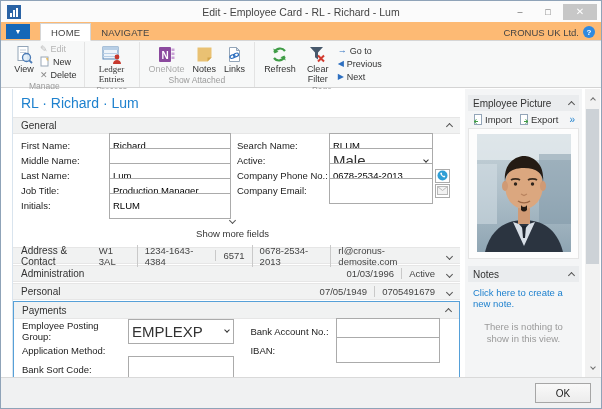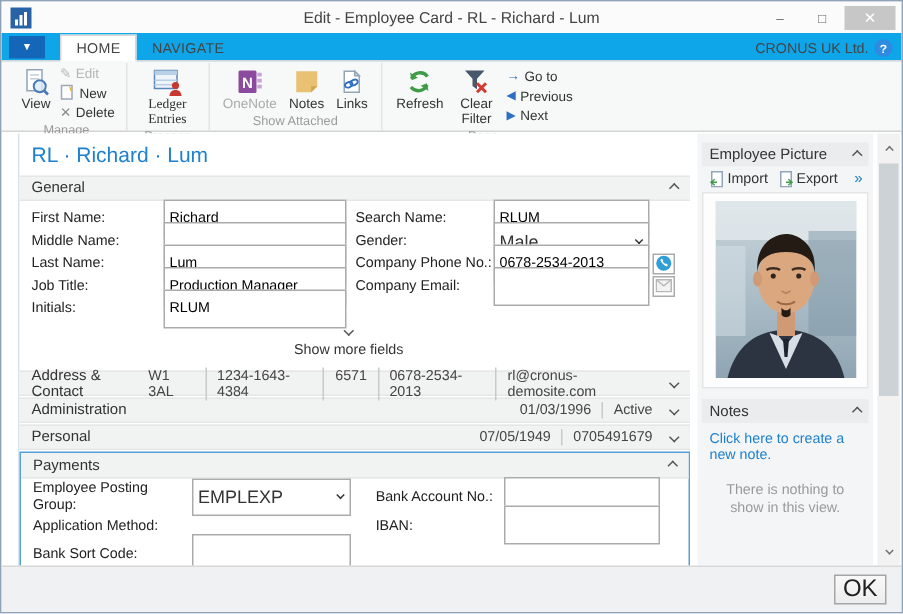--- a/index.html
+++ b/index.html
@@ -9,21 +9,21 @@
   
   .titlebar { position:relative; height:21px; background:#fbfbfb; display:flex; align-items:center; padding:0 4px; }
   .app-icon { width:14px; height:14px; background:#2a63a5; display:flex; align-items:flex-end; justify-content:center; gap:1px; padding:2px; margin-left:2px; }
   .app-icon i { display:block; width:2px; background:#fff; }
   .win-title { position:absolute; left:0; right:0; text-align:center; font-size:10.5px; color:#444; pointer-events:none; }
   .win-controls { margin-left:auto; display:flex; align-items:center; gap:2px; z-index:2; }
   .wc { width:26px; height:16px; display:flex; align-items:center; justify-content:center; font-size:9px; color:#666; }
   .wc.close { background:#c7c7c7; color:#fff; font-size:10px; width:34px; }
 
   
-  .tabstrip { height:19px; background:#0ea5e9; display:flex; align-items:flex-end; padding:0 6px 0 5px; border-bottom:1px solid #d6d6d6; }
+  .tabstrip { height:19px; background:#fdba74; display:flex; align-items:flex-end; padding:0 6px 0 5px; border-bottom:1px solid #d6d6d6; }
   .appmenu { width:24px; height:15px; background:#1467b8; color:#fff; font-size:7px; display:flex; align-items:center; justify-content:center; margin:0 10px 1px 0; }
   .tab { padding:3px 10px 2px; font-size:9.5px; color:#444; letter-spacing:.2px; }
   .tab.active { border:1px solid #d6d6d6; border-bottom:1px solid #fff; margin-bottom:-1px; background:#fff; }
   .tab-right { margin-left:auto; display:flex; align-items:center; gap:4px; padding-bottom:2px; font-size:9.5px; color:#444; }
   .help-ic { width:12px; height:12px; border-radius:50%; background:#2f8ae0; color:#fff; font-size:8px; font-weight:bold; display:flex; align-items:center; justify-content:center; }
 
   
   .ribbon { height:47px; background:#f7f8f8; border-bottom:1px solid #d4d4d4; display:flex; padding:1px 2px 0 4px; }
   .rgroup { display:flex; flex-direction:column; padding:1px 5px 0; position:relative; }
   .rgroup + .rgroup { border-left:1px solid #e3e3e3; }
@@ -36,37 +36,37 @@
   .btn-sm { display:flex; align-items:center; gap:3px; font-size:9px; color:#333; height:12px; }
   .btn-sm.dis { color:#b5b5b5; }
   .glyph-b { color:#2d6fc0; font-size:9px; line-height:1; }
 
   
   .main { position:absolute; top:88px; left:0; right:0; bottom:31px; display:flex; background:#fff; }
   .card { width:448px; margin-left:11px; border-left:1px solid #d9e4ee; background:#fff; padding-top:4px; }
   .page-title { font-size:14px; color:#1e81ce; margin:2px 0 6px 8px; }
 
   .sec-h { height:17px; background:#f1f2f2; border-top:1px solid #e6e6e6; border-bottom:1px solid #e6e6e6; display:flex; align-items:center; padding:0 8px; font-size:10px; color:#333; }
-  .sec-h .sum { margin-left:auto; display:flex; font-size:9.5px; color:#444; }
+  .sec-h .sum { margin-left:auto; display:flex; align-items:center; font-size:9.5px; color:#444; }
   .sec-h .sum span + span { border-left:1px solid #c9c9c9; margin-left:7px; padding-left:7px; }
   .sec-h .chev-box { margin-left:12px; }
   .sec-h.plain { border-top:none; }
   .collapsed-row { margin-top:1px; }
 
   .chev { display:inline-block; width:5px; height:5px; border-right:1px solid #555; border-bottom:1px solid #555; }
   .chev.down { transform:rotate(45deg); margin-top:-2px; }
   .chev.up { transform:rotate(-135deg); margin-top:2px; }
 
   .sec-body { padding:5px 4px 3px 8px; }
   .cols { display:flex; }
   .frow { display:flex; align-items:center; height:13px; margin-bottom:2px; }
   .frow label { font-size:9.5px; color:#222; flex:none; }
   .tin { height:13px; border:1px solid #ababab; background:#fff; font-family:inherit; font-size:9.5px; color:#000; padding:12px 3px; width:100%; }
   .fld { position:relative; display:flex; align-items:center; }
-  .combo-box { height:25px; border:1px solid #ababab; background:#fff; font-size:12px; display:flex; align-items:center; padding:0 14px 0 3px; width:100%; position:relative; }
+  .combo-box { height:25px; border:1px solid #ababab; background:#fff; font-size:15px; display:flex; align-items:center; padding:0 14px 0 3px; width:100%; position:relative; }
   .combo-box .chev { position:absolute; right:4px; width:4px; height:4px; border-color:#333; }
   .tbtn { width:15px; height:14px; border:1px solid #ababab; background:#fff; margin-left:2px; flex:none; display:flex; align-items:center; justify-content:center; }
 
   .g-left { width:212px; }
   .g-left label { width:88px; }
   .g-left .fld { width:122px; }
   .g-right { width:224px; margin-left:6px; }
   .g-right label { width:92px; }
   .g-right .fld { width:104px; }
   .show-more { display:flex; justify-content:flex-end; align-items:center; gap:5px; font-size:9.5px; color:#333; padding:6px 12px 4px 0;flex-direction:column; }
@@ -95,21 +95,21 @@
 
   
   .vscroll { width:15px; margin-left:3px; position:relative; background:#f2f2f2; }
   .vs-arrow { position:absolute; left:0; width:15px; height:15px; display:flex; align-items:center; justify-content:center; }
   .vs-arrow.topA { top:2px; } .vs-arrow.botA { bottom:2px; }
   .vs-arrow .chev { border-color:#707070; width:4px; height:4px; }
   .vs-thumb { position:absolute; left:1px; width:13px; top:20px; height:155px; background:#cdd2d7; }
 
   
   .footer { position:absolute; left:0; right:0; bottom:0; height:31px; background:#f0f1f2; border-top:1px solid #d9d9d9; display:flex; align-items:center; justify-content:flex-end; padding-right:10px; }
-  .ok-btn { width:35px; height:20px; background:linear-gradient(#f9f9f9,#ececec); border:1px solid #a6a6a6; font-size:16px; color:#222; font-family:inherit; }
+  .ok-btn { width:56px; height:20px; background:linear-gradient(#f9f9f9,#ececec); border:1px solid #a6a6a6; font-size:10px; color:#222; font-family:inherit; }
 </style>
 </head>
 <body>
 
 <div class="window">
 
   <div class="titlebar">
     <div class="app-icon">
         <i style="height:4px"></i>
         <i style="height:7px"></i>
@@ -313,21 +313,21 @@
               </div>
           </div>
           <div class="g-right">
             <div class="frow">
                 <label>Search Name:</label>
                 <span class="fld">
                   <input class="tin" value="RLUM" style="">
                 </span>
               </div>
             <div class="frow">
-                <label>Gender:</label>
+                <label>Active:</label>
                 <span class="fld">
                   <span class="combo-box">
                     <span>Male</span>
                     <i class="chev down"></i>
                   </span>
                 </span>
               </div>
             <div class="frow">
                 <label>Company Phone No.:</label>
                 <span class="fld">

